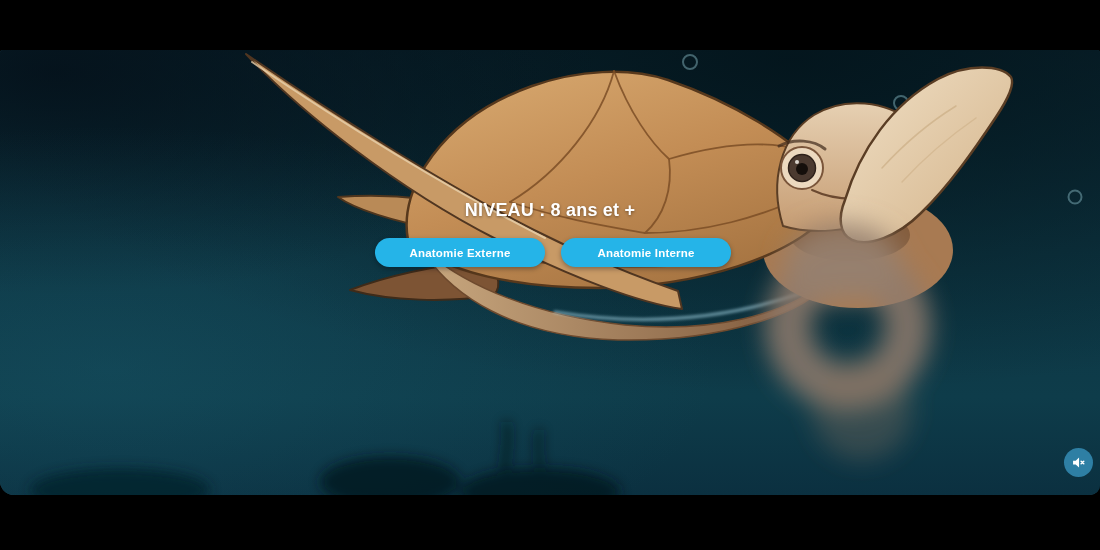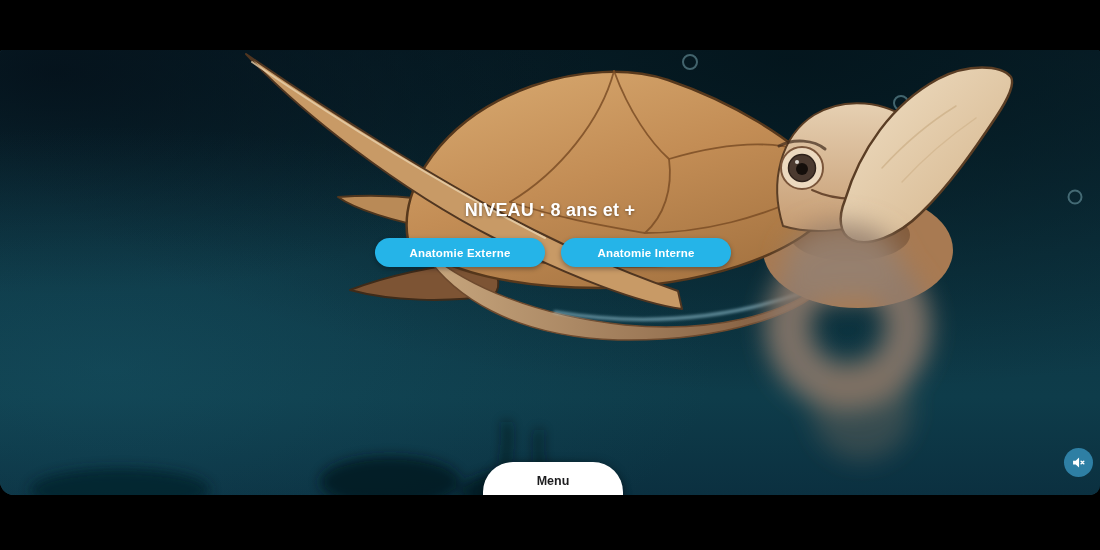--- a/index.html
+++ b/index.html
@@ -161,23 +161,20 @@
       </g>
     </svg>
 
     <h1 class="title">NIVEAU : 8 ans et +</h1>
 
     <div class="btn-row">
       <button class="level-btn">Anatomie Externe</button>
       <button class="level-btn">Anatomie Interne</button>
     </div>
 
-    <button class="menu-btn">
-      <span>Menu</span>
-    </button>
 
     <button class="mute-btn">
       <svg viewBox="0 0 16 16" aria-hidden="true">
         <path d="M2.2,6 L5,6 L8.6,2.6 L8.6,13.4 L5,10 L2.2,10 Z" fill="#ffffff"></path>
         <path d="M10.8,6.6 L13.6,9.4 M13.6,6.6 L10.8,9.4" stroke="#ffffff" stroke-width="1.6" stroke-linecap="round" fill="none"></path>
       </svg>
     </button>
 
   </div>
 </div>

